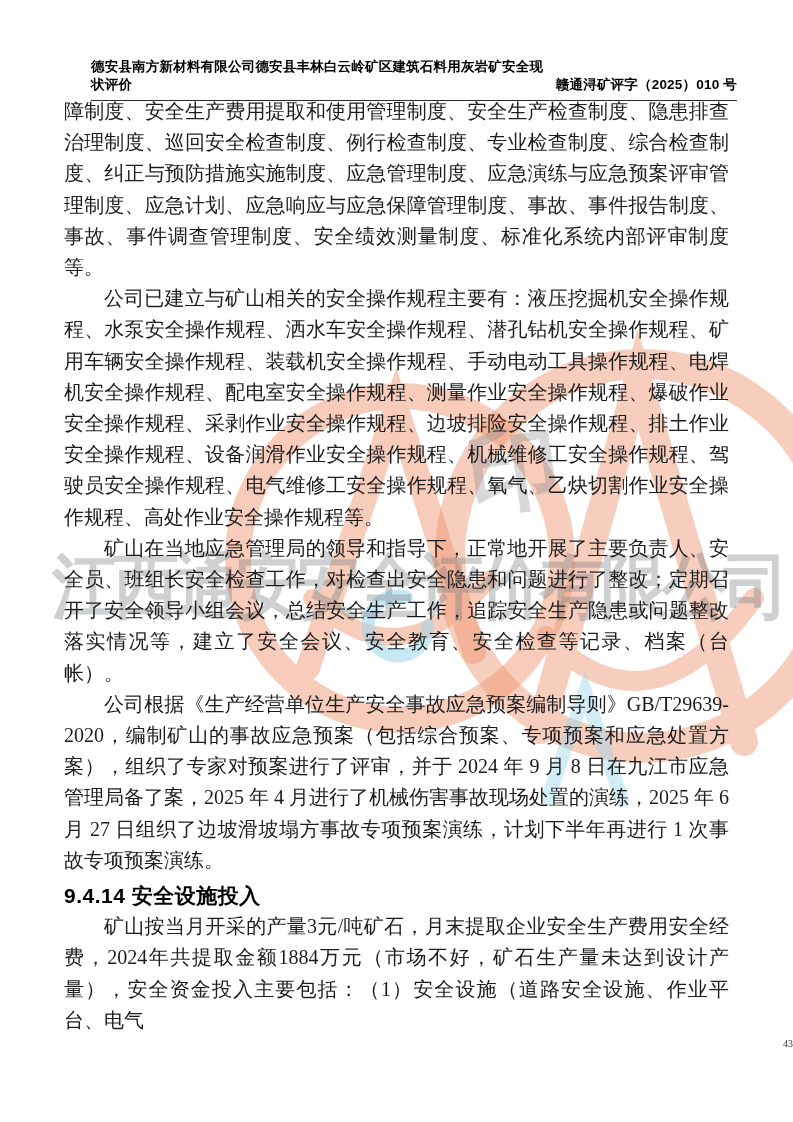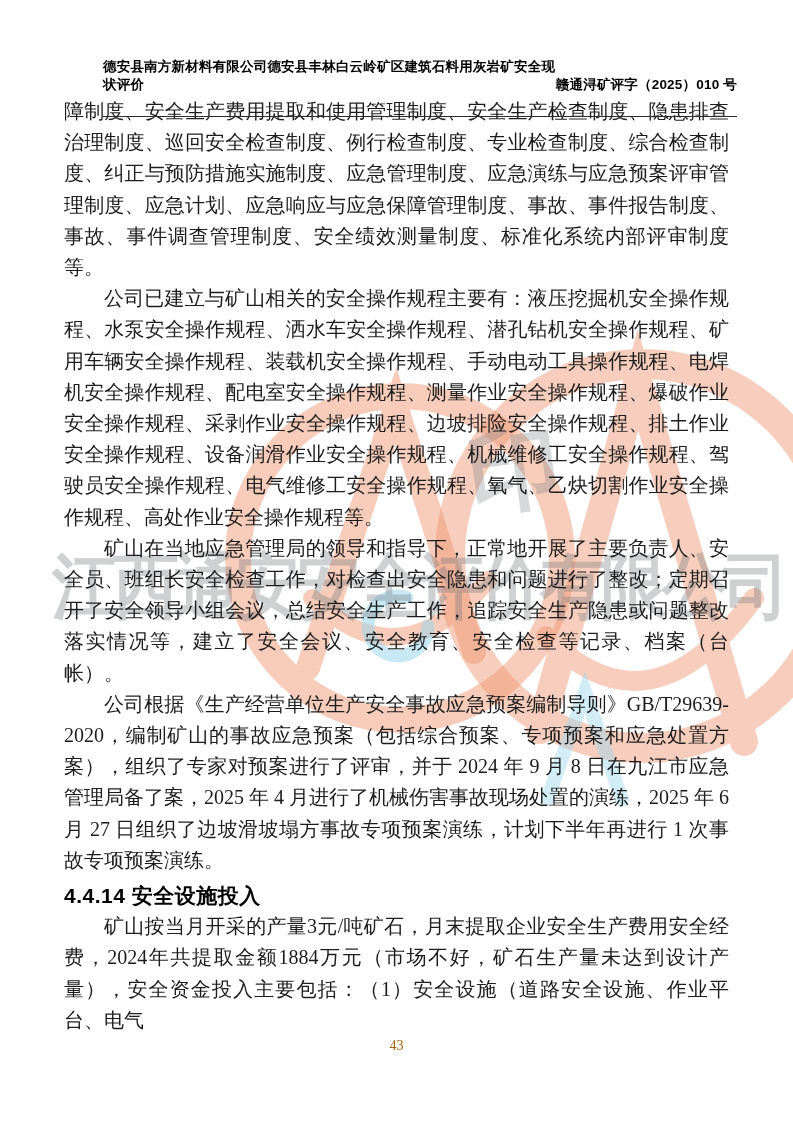--- a/index.html
+++ b/index.html
@@ -10,28 +10,28 @@
     overflow:hidden;
     font-family:"Liberation Serif","DejaVu Serif",serif;
   }
   .page{
     position:absolute;inset:0;
     background:#ffffff;
   }
   
   .hdr{
     position:absolute;
-    left:103px;right:56px;top:58px;
+    left:91px;right:56px;top:58px;
     display:flex;justify-content:space-between;align-items:flex-end;
     font-family:"Liberation Sans","DejaVu Sans",sans-serif;
     font-weight:bold;
     font-size:13.5px;
     color:#000;
     border-bottom:1.6px solid #2b2b2b;
-    padding-bottom:22px;
+    padding-bottom:6px;
     letter-spacing:0.2px;
     z-index:5;
   }
   .hdr .hdr-right{white-space:nowrap;}
   
   .bodytext{
     position:absolute;
     left:64px;top:96px;width:665px;
     font-size:20px;
     line-height:31.2px;
@@ -48,23 +48,23 @@
     line-height:31.2px;
     font-weight:bold;
     color:#000;
     font-family:"Liberation Sans","DejaVu Sans",sans-serif;
     letter-spacing:0.5px;
   }
   
   .pagenum{
     position:absolute;
     left:0;right:0;top:1038px;
-    text-align:center;
-    font-size:14px;
-    color:#a16207;
+    text-align:right;
+    font-size:10px;
+    color:#404040;
     z-index:5;
   }
   
   .wm{position:absolute;pointer-events:none;}
   .wm-svg{left:0;top:0;z-index:1;}
   .wm-company{
     left:52px;top:542px;
     width:740px;
     font-size:66px;
     font-weight:bold;
@@ -131,19 +131,19 @@
   <div class="hdr">
     <span class="hdr-left">德安县南方新材料有限公司德安县丰林白云岭矿区建筑石料用灰岩矿安全现状评价</span>
     <span class="hdr-right">赣通浔矿评字（2025）010 号</span>
   </div>
 
   <div class="bodytext">
     <p>障制度、安全生产费用提取和使用管理制度、安全生产检查制度、隐患排查治理制度、巡回安全检查制度、例行检查制度、专业检查制度、综合检查制度、纠正与预防措施实施制度、应急管理制度、应急演练与应急预案评审管理制度、应急计划、应急响应与应急保障管理制度、事故、事件报告制度、事故、事件调查管理制度、安全绩效测量制度、标准化系统内部评审制度等。</p>
     <p class="ind">公司已建立与矿山相关的安全操作规程主要有：液压挖掘机安全操作规程、水泵安全操作规程、洒水车安全操作规程、潜孔钻机安全操作规程、矿用车辆安全操作规程、装载机安全操作规程、手动电动工具操作规程、电焊机安全操作规程、配电室安全操作规程、测量作业安全操作规程、爆破作业安全操作规程、采剥作业安全操作规程、边坡排险安全操作规程、排土作业安全操作规程、设备润滑作业安全操作规程、机械维修工安全操作规程、驾驶员安全操作规程、电气维修工安全操作规程、氧气、乙炔切割作业安全操作规程、高处作业安全操作规程等。</p>
     <p class="ind">矿山在当地应急管理局的领导和指导下，正常地开展了主要负责人、安全员、班组长安全检查工作，对检查出安全隐患和问题进行了整改；定期召开了安全领导小组会议，总结安全生产工作，追踪安全生产隐患或问题整改落实情况等，建立了安全会议、安全教育、安全检查等记录、档案（台帐）。</p>
     <p class="ind">公司根据《生产经营单位生产安全事故应急预案编制导则》GB/T29639-2020，编制矿山的事故应急预案（包括综合预案、专项预案和应急处置方案），组织了专家对预案进行了评审，并于 2024 年 9 月 8 日在九江市应急管理局备了案，2025 年 4 月进行了机械伤害事故现场处置的演练，2025 年 6 月 27 日组织了边坡滑坡塌方事故专项预案演练，计划下半年再进行 1 次事故专项预案演练。</p>
-    <h3>4.4.14 安全设施投入</h3>
+    <h3>9.4.14 安全设施投入</h3>
     <p class="ind">矿山按当月开采的产量3元/吨矿石，月末提取企业安全生产费用安全经费，2024年共提取金额1884万元（市场不好，矿石生产量未达到设计产量），安全资金投入主要包括：（1）安全设施（道路安全设施、作业平台、电气</p>
   </div>
 
   <div class="pagenum">43</div>
 
 </div>
 
 </body></html>

